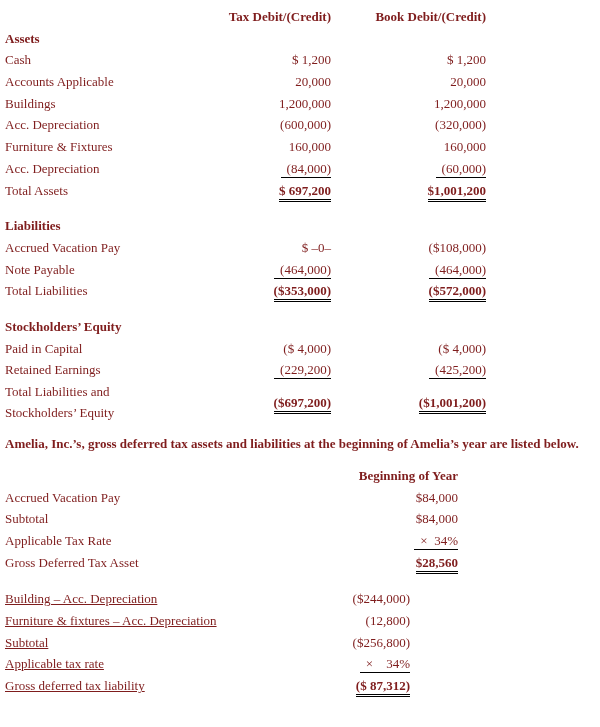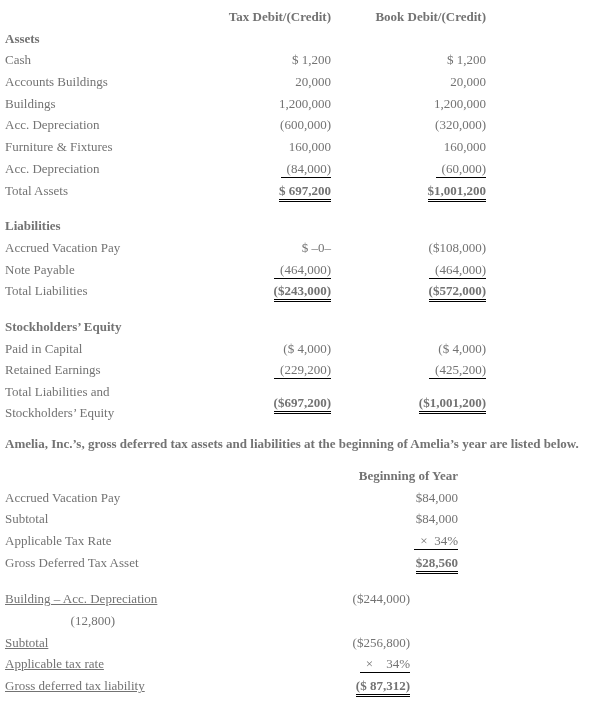--- a/index.html
+++ b/index.html
@@ -1,20 +1,20 @@
 <!DOCTYPE html>
 <html><head>
 <meta charset="utf-8">
 <style>
   * { margin:0; padding:0; box-sizing:border-box; }
   html,body { background:#fff; }
   .page {
     position:relative;
     width:600px; height:727px;
-    background:#ffffff; color:#737373;
+    background:#ffffff; color:#7f1d1d;
     font-family:"Liberation Serif","DejaVu Serif",serif;
     font-size:13px;
     padding:6px 4px 0 5px;
     overflow:hidden;
   }
   .row { display:flex; height:21.7px; line-height:21.7px; white-space:nowrap; }
   .row.tall { height:43.4px; align-items:center; }
   .row.tall .c-label { line-height:20.5px; align-self:center; }
   .c-label { flex:0 0 206px; }
   .c-tax   { flex:0 0 120px; text-align:right; }
@@ -49,21 +49,21 @@
 
     <div class="row">
       <div class="c-label sec-head">Assets</div>
     </div>
     <div class="row">
       <div class="c-label">Cash</div>
       <div class="c-tax"><span class="v">$ 1,200</span></div>
       <div class="c-book"><span class="v">$ 1,200</span></div>
     </div>
     <div class="row">
-      <div class="c-label">Accounts Buildings</div>
+      <div class="c-label">Accounts Applicable</div>
       <div class="c-tax"><span class="v">20,000</span></div>
       <div class="c-book"><span class="v">20,000</span></div>
     </div>
     <div class="row">
       <div class="c-label">Buildings</div>
       <div class="c-tax"><span class="v">1,200,000</span></div>
       <div class="c-book"><span class="v">1,200,000</span></div>
     </div>
     <div class="row">
       <div class="c-label">Acc. Depreciation</div>
@@ -96,21 +96,21 @@
       <div class="c-tax"><span class="v">$ –0–</span></div>
       <div class="c-book"><span class="v">($108,000)</span></div>
     </div>
     <div class="row">
       <div class="c-label">Note Payable</div>
       <div class="c-tax"><span class="v u">(464,000)</span></div>
       <div class="c-book"><span class="v u">(464,000)</span></div>
     </div>
     <div class="row">
       <div class="c-label">Total Liabilities</div>
-      <div class="c-tax"><span class="v t">($243,000)</span></div>
+      <div class="c-tax"><span class="v t">($353,000)</span></div>
       <div class="c-book"><span class="v t">($572,000)</span></div>
     </div>
 
     <div class="gap"></div>
 
     <div class="row">
       <div class="c-label sec-head">Stockholders’ Equity</div>
     </div>
     <div class="row">
       <div class="c-label">Paid in Capital</div>
@@ -162,20 +162,21 @@
   </div>
 
   <div class="gap-lg"></div>
 
   <div>
     <div class="dt-row">
       <div class="dtB-label">Building – Acc. Depreciation</div>
       <div class="dtB-val"><span class="v">($244,000)</span></div>
     </div>
     <div class="dt-row">
+      <div class="dtB-label">Furniture &amp; fixtures – Acc. Depreciation</div>
       <div class="dtB-val"><span class="v">(12,800)</span></div>
     </div>
     <div class="dt-row">
       <div class="dtB-label">Subtotal</div>
       <div class="dtB-val"><span class="v">($256,800)</span></div>
     </div>
     <div class="dt-row">
       <div class="dtB-label">Applicable tax rate</div>
       <div class="dtB-val"><span class="v u">×&nbsp;&nbsp;&nbsp;&nbsp;34%</span></div>
     </div>

